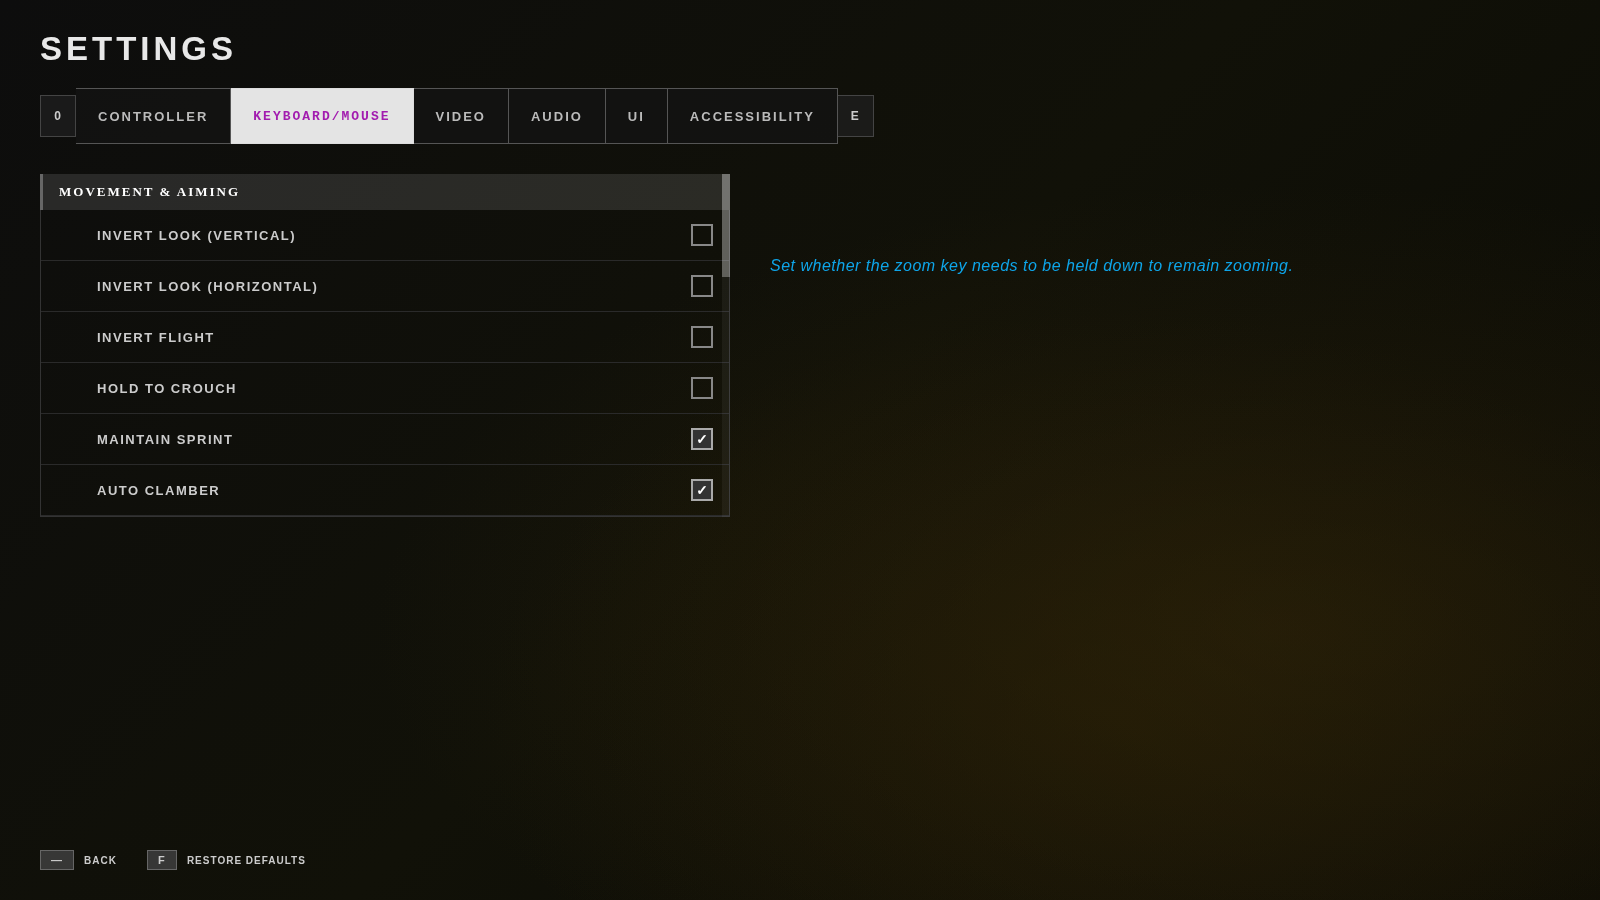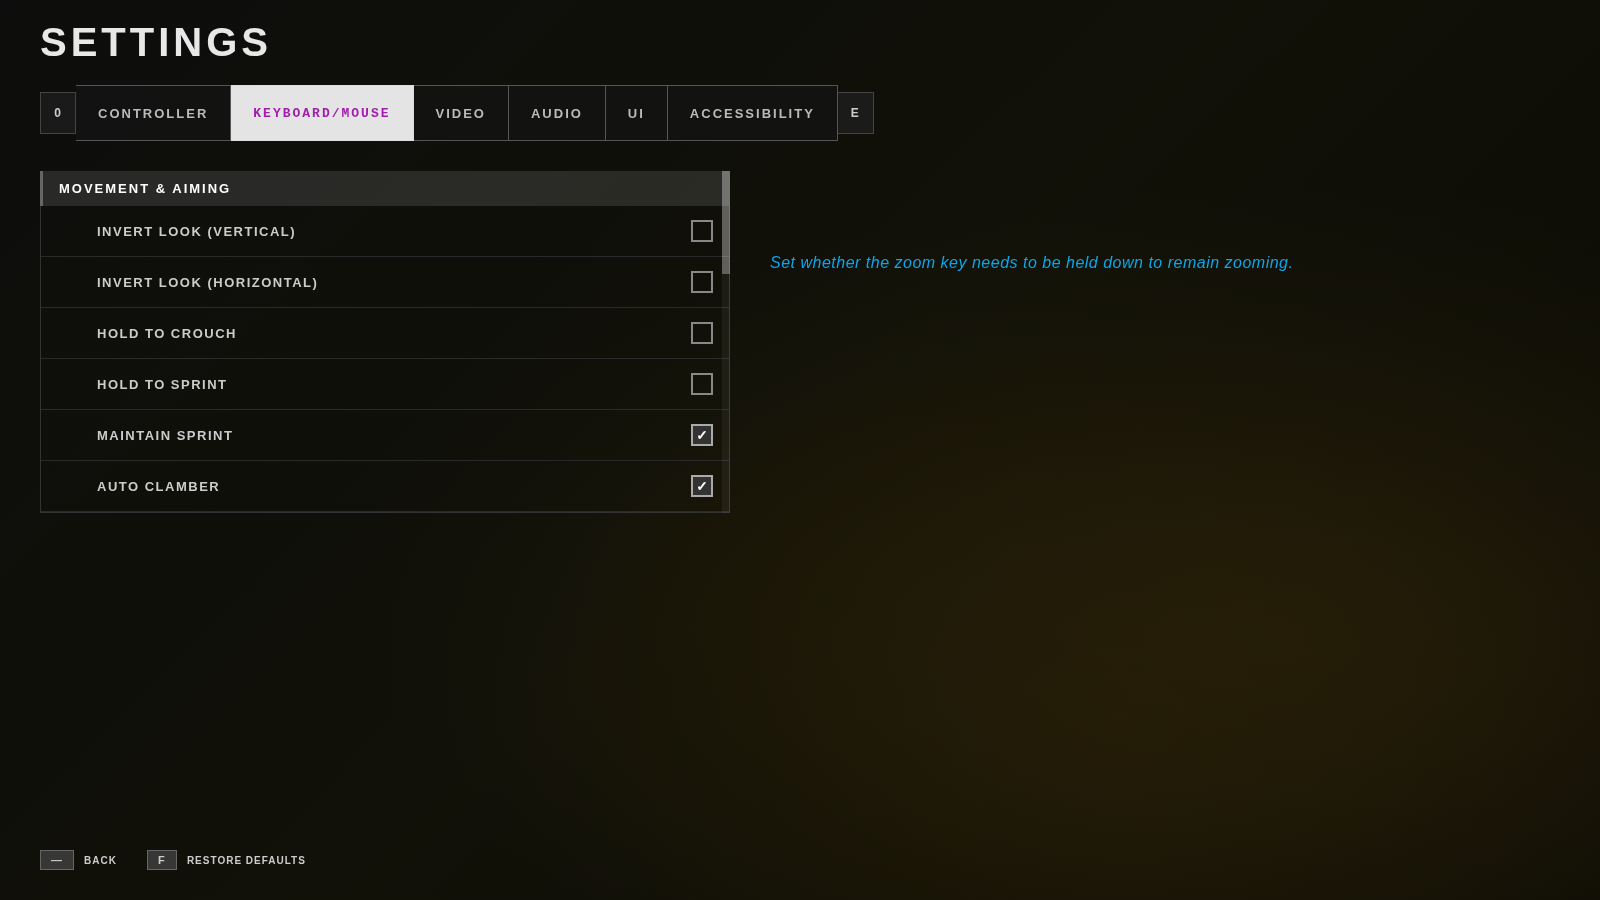--- a/index.html
+++ b/index.html
@@ -24,26 +24,26 @@
     }
 
     .content {
       position: relative;
       z-index: 1;
       padding: 20px 40px;
     }
 
     .settings-title {
       color: #e8e8e8;
-      font-size: 40px;
+      font-size: 33px;
       font-weight: 700;
       letter-spacing: 4px;
       text-transform: uppercase;
       margin-bottom: 20px;
-      margin-top: 0;
+      margin-top: 10px;
     }
 
     .tabs-row {
       display: flex;
       align-items: center;
       gap: 0;
       margin-bottom: 30px;
     }
 
     .tab-icon-btn {
@@ -92,20 +92,21 @@
 
     .section-header {
       background: rgba(200,200,200,0.15);
       padding: 10px 16px;
       color: #fff;
       font-size: 13px;
       font-weight: 700;
       letter-spacing: 2px;
       text-transform: uppercase;
       border-left: 3px solid #666;
+      font-family: Liberation Serif, serif;
     }
 
     .settings-list {
       border: 1px solid #333;
       border-top: none;
     }
 
     .setting-row {
       display: flex;
       align-items: center;
@@ -264,31 +265,31 @@
         <div class="setting-row">
           <span class="setting-label">INVERT LOOK (VERTICAL)</span>
           <div class="checkbox"></div>
         </div>
 
         <div class="setting-row">
           <span class="setting-label">INVERT LOOK (HORIZONTAL)</span>
           <div class="checkbox"></div>
         </div>
 
+        <div class="setting-row">
+          <span class="setting-label">INVERT FLIGHT</span>
+          <div class="checkbox"></div>
+        </div>
 
         <div class="setting-row">
           <span class="setting-label">HOLD TO CROUCH</span>
           <div class="checkbox"></div>
         </div>
 
 
-        <div class="setting-row">
-          <span class="setting-label">HOLD TO SPRINT</span>
-          <div class="checkbox"></div>
-        </div>
 
         <div class="setting-row">
           <span class="setting-label">MAINTAIN SPRINT</span>
           <div class="checkbox checked"></div>
         </div>
 
         <div class="setting-row">
           <span class="setting-label">AUTO CLAMBER</span>
           <div class="checkbox checked"></div>
         </div>

